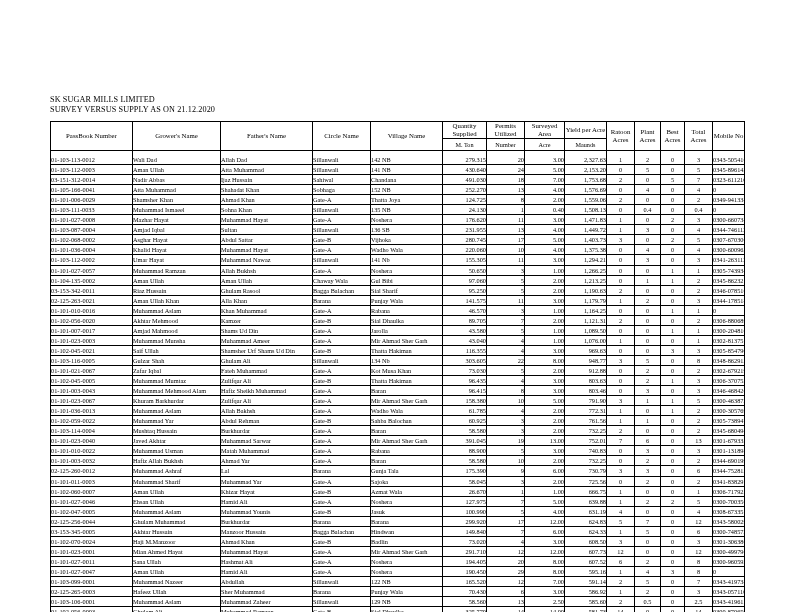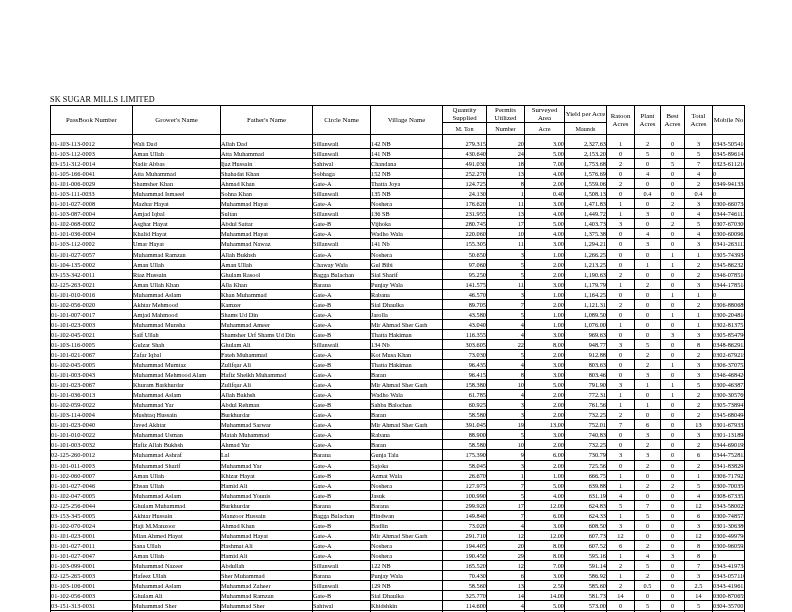--- a/index.html
+++ b/index.html
@@ -90,20 +90,21 @@
   col.c11 { width: 24px; }
   col.c12 { width: 28px; }
   col.c13 { width: 32px; }
   
 </style>
 </head>
 <body>
 
 <div class="page">
   <div class="doc-title">SK SUGAR MILLS LIMITED</div>
+  <div class="doc-subtitle">SURVEY VERSUS SUPPLY AS ON 21.12.2020</div>
 
   <table class="sheet">
     <colgroup>
       <col class="c0">
         <col class="c1">
         <col class="c2">
         <col class="c3">
         <col class="c4">
       <col class="c5">
         <col class="c6">

